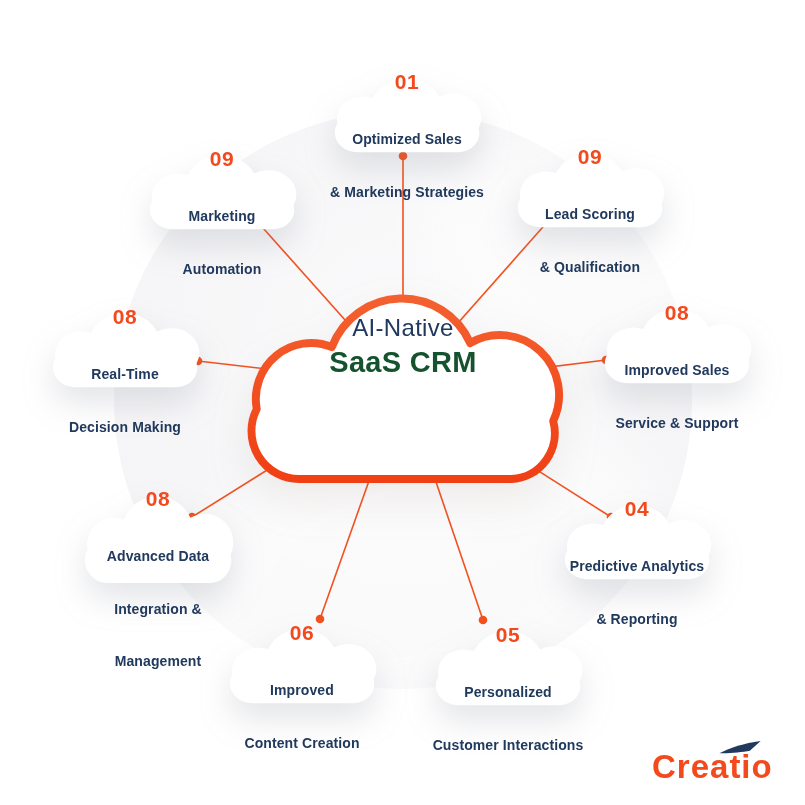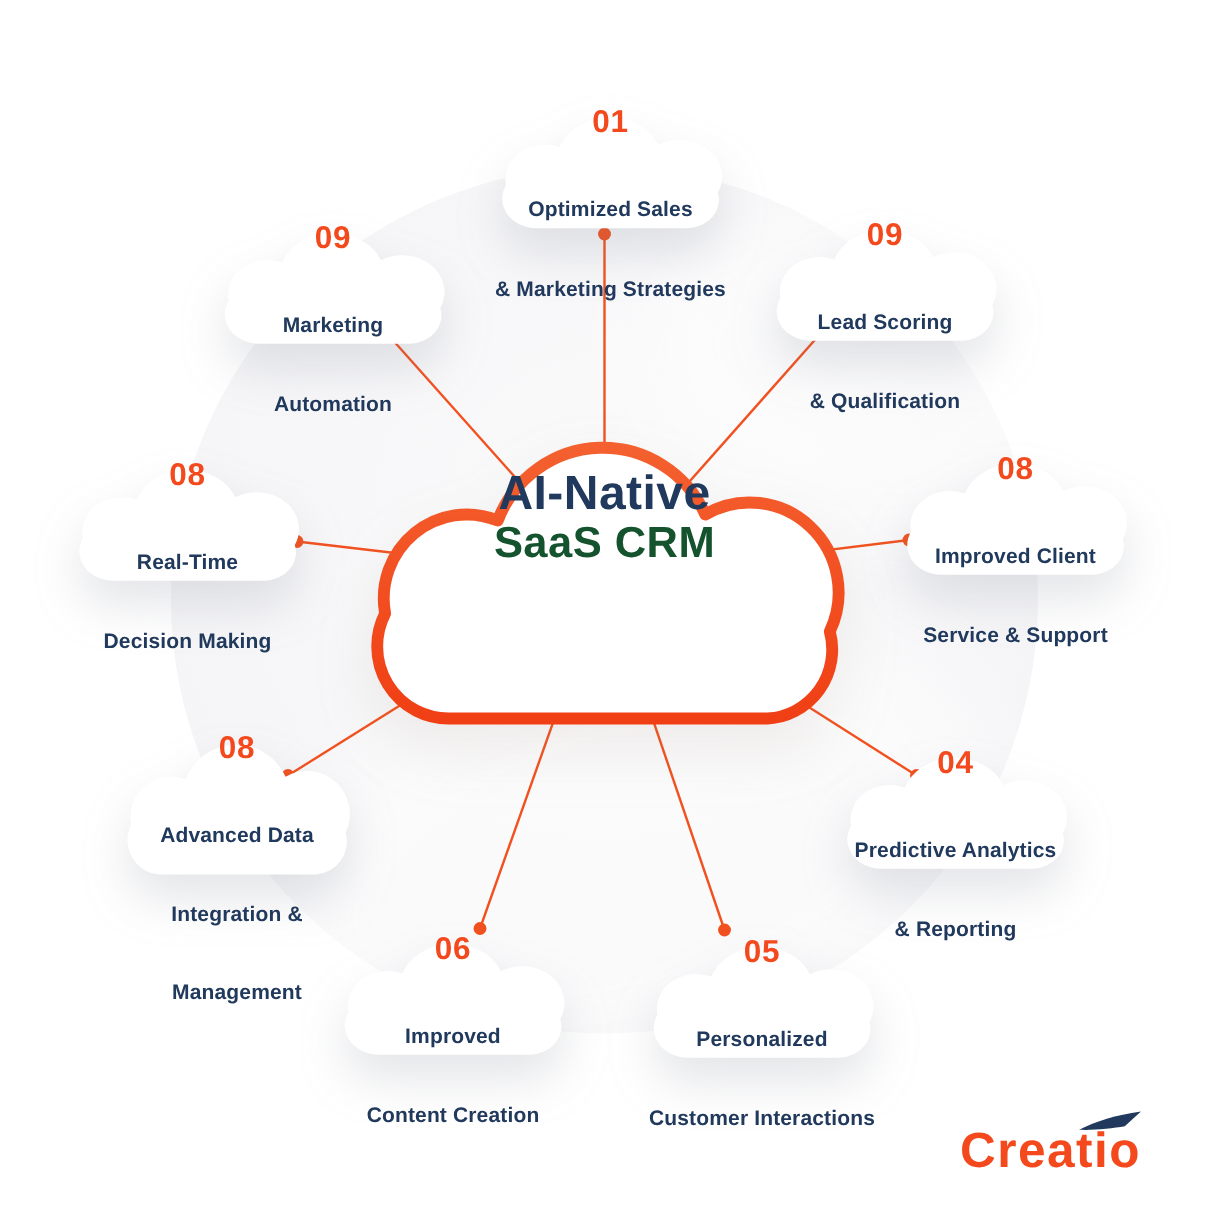--- a/index.html
+++ b/index.html
@@ -47,29 +47,29 @@
   .c4{left:557px;top:498px;}
   .c5{left:428px;top:624px;}
   .c6{left:222px;top:622px;}
   .c7{left:77px;top:488px;width:162px;height:96px;}
   .c8{left:45px;top:306px;}
   .c9{left:142px;top:148px;text-decoration:underline;}
 
   .cloud-big{left:235px;top:281px;width:336px;height:200px;z-index:5;}
   .cloud-big svg{filter:drop-shadow(0 18px 20px rgba(150,120,110,.12));}
   .cloud-big .cloud-content{padding-top:30px;}
-  .center-line1{font-size:32px;font-weight:700;color:#20395C;line-height:34px;letter-spacing:.3px;}
+  .center-line1{font-size:24px;font-weight:400;color:#20395C;line-height:34px;letter-spacing:.3px;}
   .center-line2{font-size:29px;font-weight:800;color:#14532d;line-height:34px;letter-spacing:.3px;}
 
   
   .logo{position:absolute;left:640px;top:741px;width:152px;height:42px;z-index:4;}
   .logo-arrow{position:absolute;left:78px;top:0px;width:44px;height:15px;overflow:visible;}
   .logo-text{
     display:block;margin-top:9px;font-size:33px;line-height:1;
-    font-weight:600;color:#F3491D;letter-spacing:1px;
+    font-weight:600;color:#F3491D;letter-spacing:1px;margin-left:12px;
   }
 </style>
 </head>
 <body>
 
 <div class="bg-circle"></div>
 <div class="swoosh swoosh-1"></div>
 <div class="swoosh swoosh-2"></div>
 
 <svg class="connectors" viewBox="0 0 805 805">
@@ -134,21 +134,21 @@
     <div class="line"></div>
   </div>
 </div>
 
 <div class="cloud cloud-small c3">
   <svg viewBox="0 0 340 200" preserveAspectRatio="none">
     <path d="M 65 198 A 48 48 0 0 1 22 128 A 56 56 0 0 1 98 66 A 76 76 0 0 1 238 62 A 60 60 0 0 1 322 140 A 46 46 0 0 1 280 198 Z" fill="#ffffff"></path>
   </svg>
   <div class="cloud-content">
     <div class="num">08</div>
-    <div class="line">Improved Client</div>
+    <div class="line">Improved Sales</div>
     <div class="line">Service &amp; Support</div>
     <div class="line"></div>
   </div>
 </div>
 
 <div class="cloud cloud-small c4">
   <svg viewBox="0 0 340 200" preserveAspectRatio="none">
     <path d="M 65 198 A 48 48 0 0 1 22 128 A 56 56 0 0 1 98 66 A 76 76 0 0 1 238 62 A 60 60 0 0 1 322 140 A 46 46 0 0 1 280 198 Z" fill="#ffffff"></path>
   </svg>
   <div class="cloud-content">

